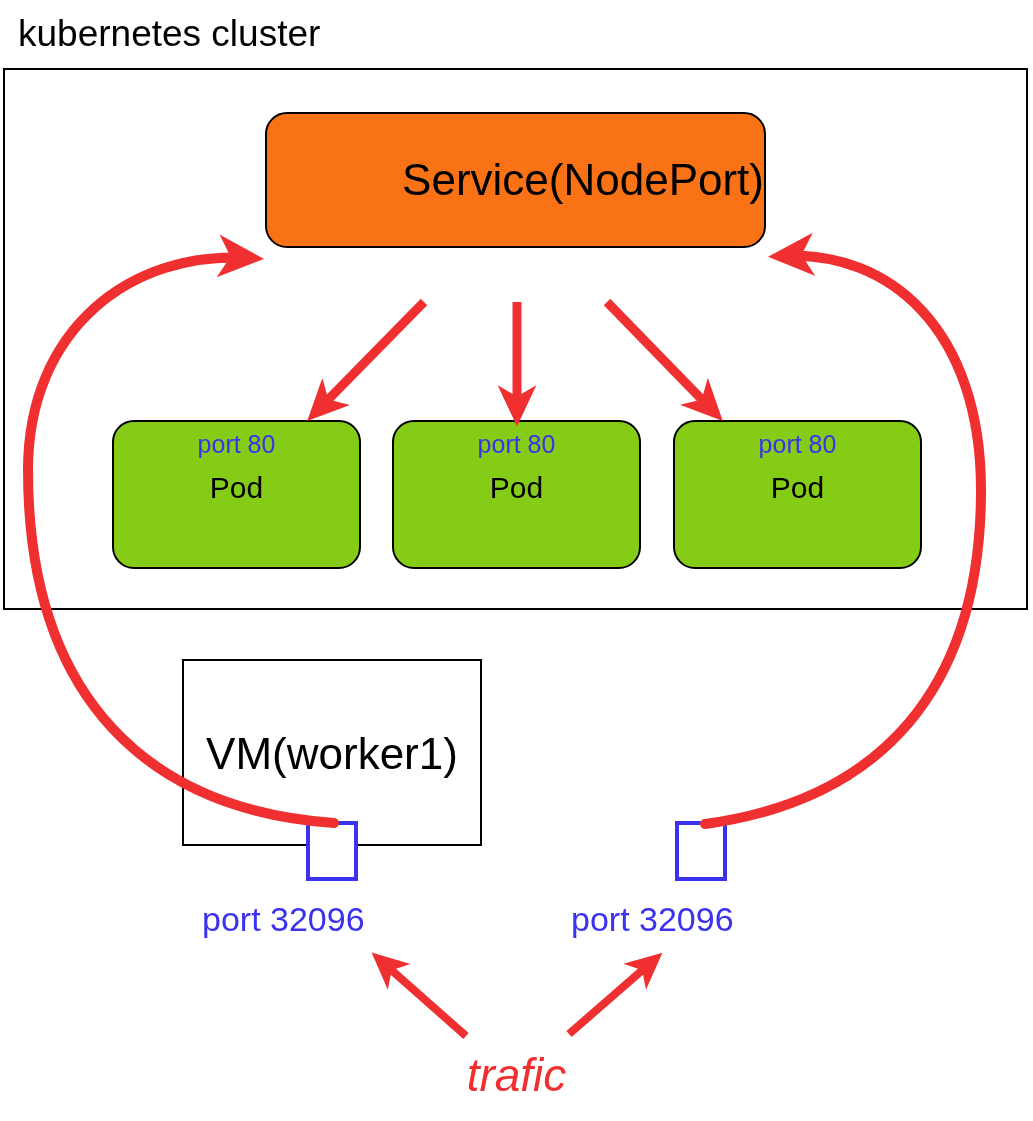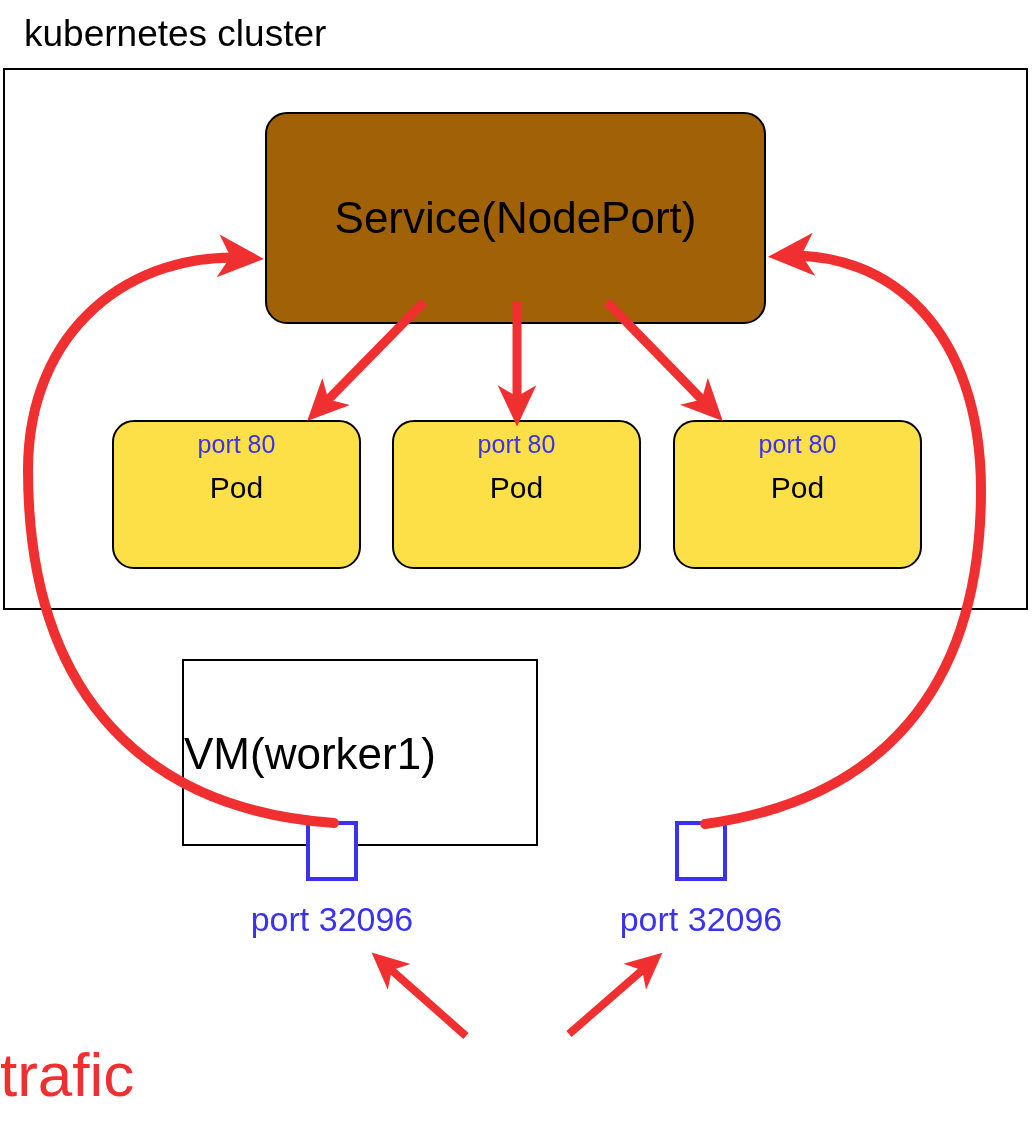--- a/index.html
+++ b/index.html
@@ -13,21 +13,21 @@
   #canvas {
     position: relative;
     width: 1033px;
     height: 1121px;
     background: #ffffff;
     overflow: hidden;
   }
   
   #cluster-title {
     position: absolute;
-    left: 24px;
+    left: 18px;
     top: 12px;
     font-size: 37px;
     line-height: 44px;
     color: #000000;
     white-space: nowrap;
   }
   
   #cluster-box {
     position: absolute;
     left: 3px;
@@ -37,44 +37,44 @@
     border: 2px solid #000000;
     box-sizing: border-box;
     background: transparent;
   }
   
   #service-box {
     position: absolute;
     left: 265px;
     top: 112px;
     width: 501px;
-    height: 212px;
+    height: 136px;
     border: 2px solid #000000;
     border-radius: 22px;
     box-sizing: border-box;
-    background: #a16207;
+    background: #f97316;
     display: flex;
     align-items: center;
-    justify-content: center;
+    justify-content: flex-end;
   }
   #service-box .box-title {
     font-size: 44px;
     color: #000000;
     white-space: nowrap;
   }
   
   .pod-box {
     position: absolute;
     top: 420px;
     width: 249px;
     height: 149px;
     border: 2px solid #000000;
     border-radius: 22px;
     box-sizing: border-box;
-    background: #fde047;
+    background: #84cc16;
     display: flex;
     flex-direction: column;
     align-items: center;
     justify-content: flex-start;
     padding-top: 6px;
   }
   .pod-port {
     font-size: 25px;
     color: #3b32f0;
     line-height: 32px;
@@ -84,27 +84,28 @@
     color: #000000;
     line-height: 56px;
   }
   #pod-1 { left: 112px; }
   #pod-2 { left: 392px; }
   #pod-3 { left: 673px; }
   
   .vm-box {
     position: absolute;
     top: 659px;
-    width: 356px;
+    width: 300px;
     height: 187px;
     border: 2px solid #000000;
     box-sizing: border-box;
     background: transparent;
     display: flex;
     align-items: center;
+    justify-content: center;
   }
   .vm-label {
     font-size: 44px;
     color: #000000;
     white-space: nowrap;
     margin-top: 2px;
   }
   #vm-1 { left: 182px; }
   #vm-2 { left: 551px; }
   
@@ -120,36 +121,37 @@
   #nodeport-square-1 { left: 306px; }
   #nodeport-square-2 { left: 675px; }
   
   .nodeport-label {
     position: absolute;
     top: 898px;
     font-size: 34px;
     line-height: 42px;
     color: #3b32f0;
     white-space: nowrap;
-    text-align: center;
+    text-align: left;
     width: 260px;
   }
   #nodeport-label-1 { left: 202px; }
   #nodeport-label-2 { left: 571px; }
   
   #traffic-label {
     position: absolute;
     left: 0px;
     top: 1044px;
     width: 1033px;
-    text-align: left;
-    font-size: 62px;
+    text-align: center;
+    font-size: 46px;
     line-height: 62px;
     color: #f03030;
     white-space: nowrap;
+    font-style: italic;
   }
   
   #arrow-layer {
     position: absolute;
     left: 0;
     top: 0;
     width: 1033px;
     height: 1121px;
     pointer-events: none;
   }

